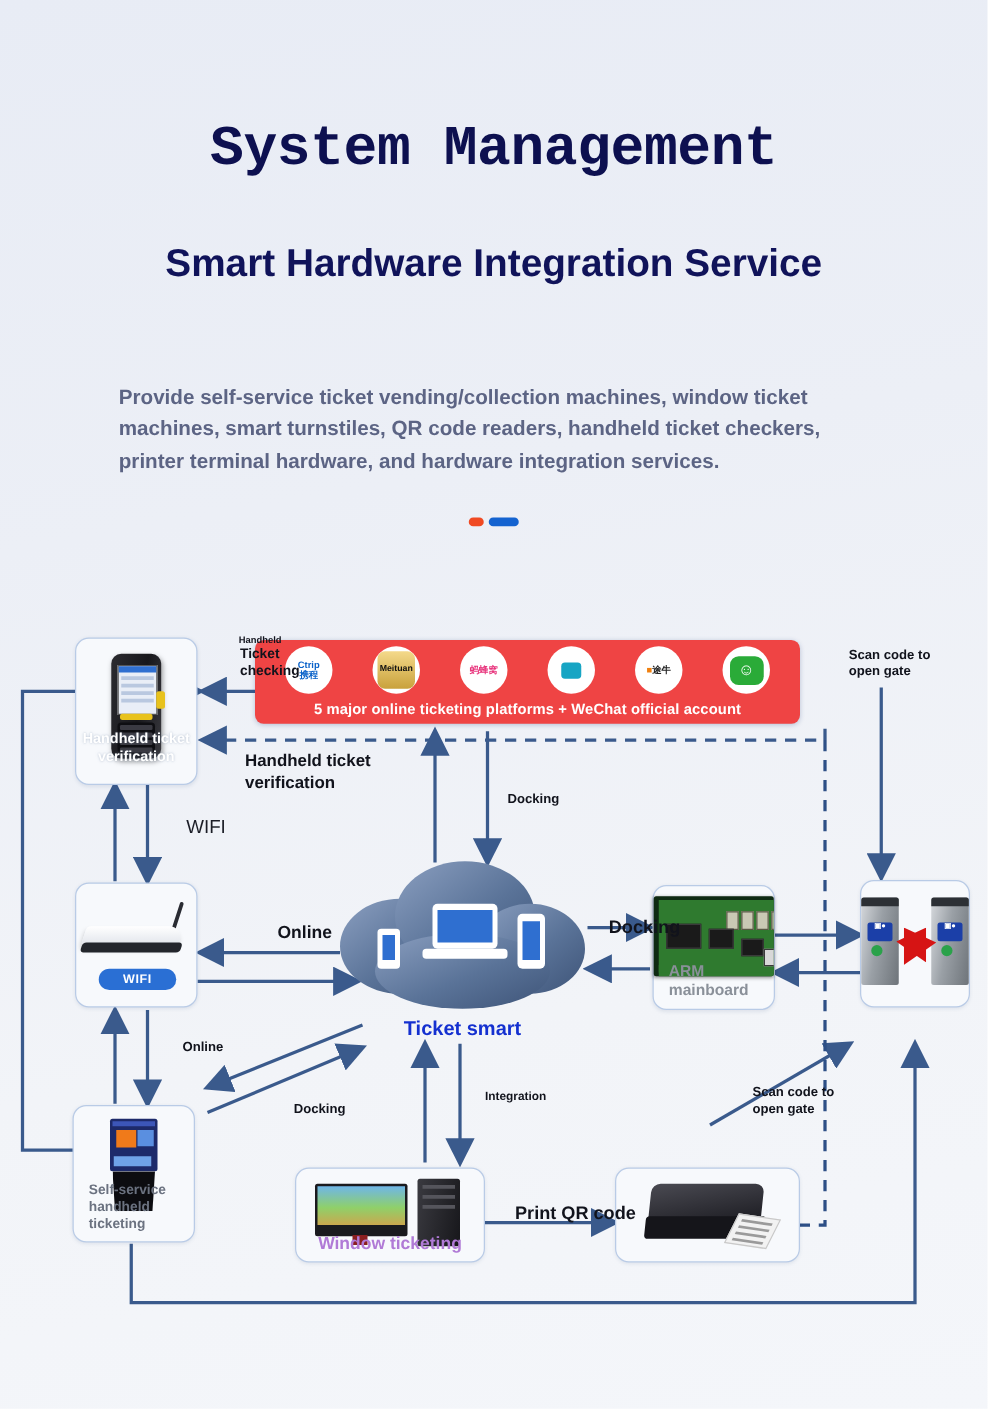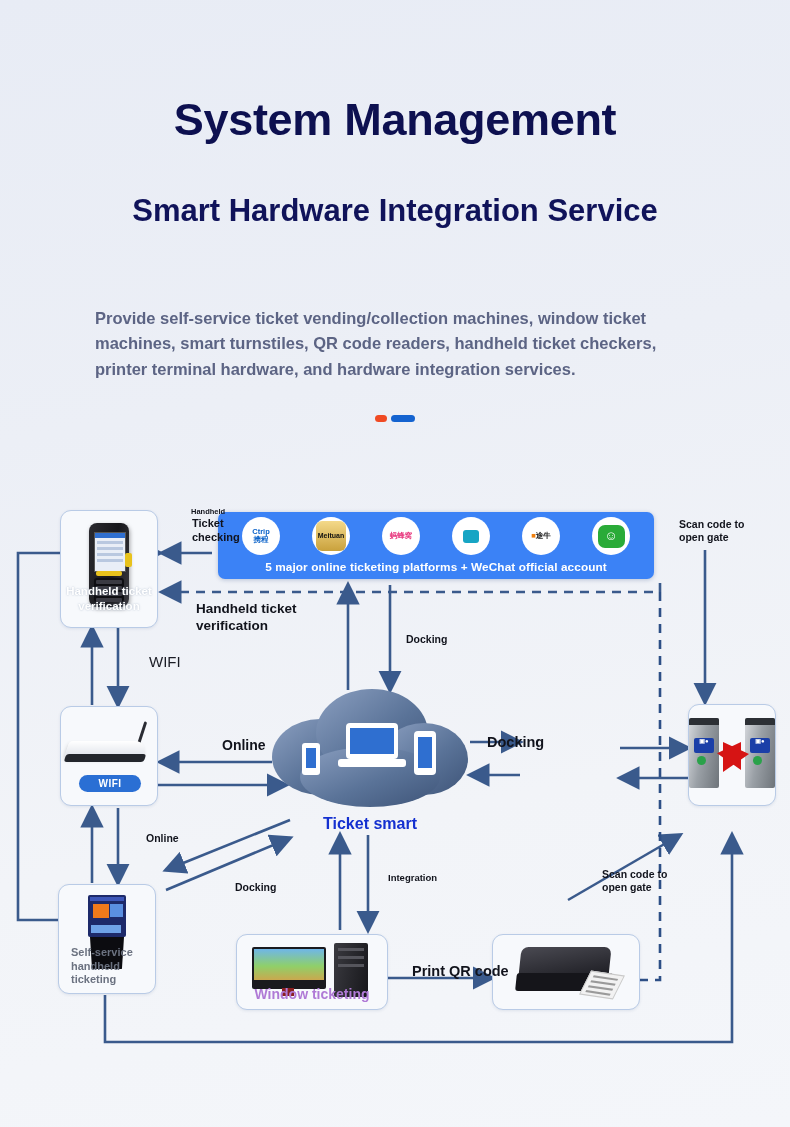--- a/index.html
+++ b/index.html
@@ -9,21 +9,21 @@
     font-family:"Liberation Sans", sans-serif;
     position:relative;
   }
   .page{position:relative;width:790px;height:1127px;}
 
   
   .hdr{text-align:center;padding-top:96px;}
   .hdr h1{
     margin:0;font-size:45px;line-height:1.05;font-weight:bold;
     color:#0d1050;letter-spacing:-0.3px;
-    font-family:Liberation Sans, sans-serif;
+    font-family:Liberation Mono, monospace;
   }
   .hdr h2{
     margin:52px 0 0 0;font-size:31px;line-height:1.05;font-weight:bold;
     color:#10135a;
   }
   .desc{
     margin:78px auto 0 auto;width:600px;
     font-size:16.5px;line-height:1.55;font-weight:bold;
     color:#5c6484;text-align:left;
   }
@@ -41,22 +41,22 @@
     border-radius:11px;box-shadow:0 1px 3px rgba(40,70,120,.10);
     box-sizing:border-box;
   }
   .boxcap{
     position:absolute;left:0;width:100%;text-align:center;
     font-size:11.5px;font-weight:bold;line-height:1.25;
   }
 
   
   .platbar{
-    position:absolute;left:218px;top:22px;width:436px;height:67px;
-    background:#3b82f6;border-radius:7px;box-sizing:border-box;
+    position:absolute;left:204px;top:22px;width:436px;height:67px;
+    background:#ef4444;border-radius:7px;box-sizing:border-box;
     box-shadow:0 1px 4px rgba(20,50,120,.25);
   }
   .platrow{display:flex;justify-content:space-around;align-items:center;padding:5px 8px 0 8px;}
   .plogo{
     width:38px;height:38px;border-radius:50%;background:#fff;
     display:flex;align-items:center;justify-content:center;overflow:hidden;
     font-size:7.5px;font-weight:bold;text-align:center;line-height:1.05;
   }
   .platcap{
     position:absolute;left:0;bottom:5px;width:100%;text-align:center;
@@ -309,20 +309,38 @@
         </g>
         <g fill="#2f6fd0">
           <rect x="78" y="43" width="44" height="26"></rect>
           <rect x="34" y="63" width="10" height="20"></rect>
           <rect x="146" y="52" width="14" height="31"></rect>
         </g>
       </svg>
     </div>
     <div class="cloudcap">Ticket smart</div>
 
+    <div class="box" style="left:522px;top:218px;width:98px;height:100px;">
+      <div class="art" style="top:8px;">
+        <div class="pcb">
+          <div class="hdr"></div>
+            <div class="hdr2"></div>
+          <div class="cap" style="left:58px;"></div>
+            <div class="cap" style="left:70px;"></div>
+          <div class="cap" style="left:82px;"></div>
+            <div class="cap" style="left:94px;"></div>
+          <div class="chip" style="left:10px;top:22px;width:26px;height:18px;"></div>
+          <div class="chip" style="left:44px;top:26px;width:18px;height:14px;"></div>
+          <div class="chip" style="left:70px;top:34px;width:16px;height:12px;"></div>
+          <div class="chip" style="left:88px;top:42px;width:14px;height:12px;background:#d8d8d8;"></div>
+        </div>
+      </div>
+      <div class="boxcap" style="bottom: 6px; color: rgb(138, 144, 153); font-size: 12.5px; text-align: left; padding-left: 12px; width: auto; white-space: pre-line;">ARM
+mainboard</div>
+    </div>
 
     <div class="box" style="left:688px;top:214px;width:88px;height:102px;">
       <div class="art" style="top:13px;">
         <div class="gate">
           <div class="pillar" style="left:0;">
               <div class="top"></div>
               <div class="pad">▣●</div>
               <div class="grn"></div>
             </div>
           <div class="pillar" style="right:0;">

